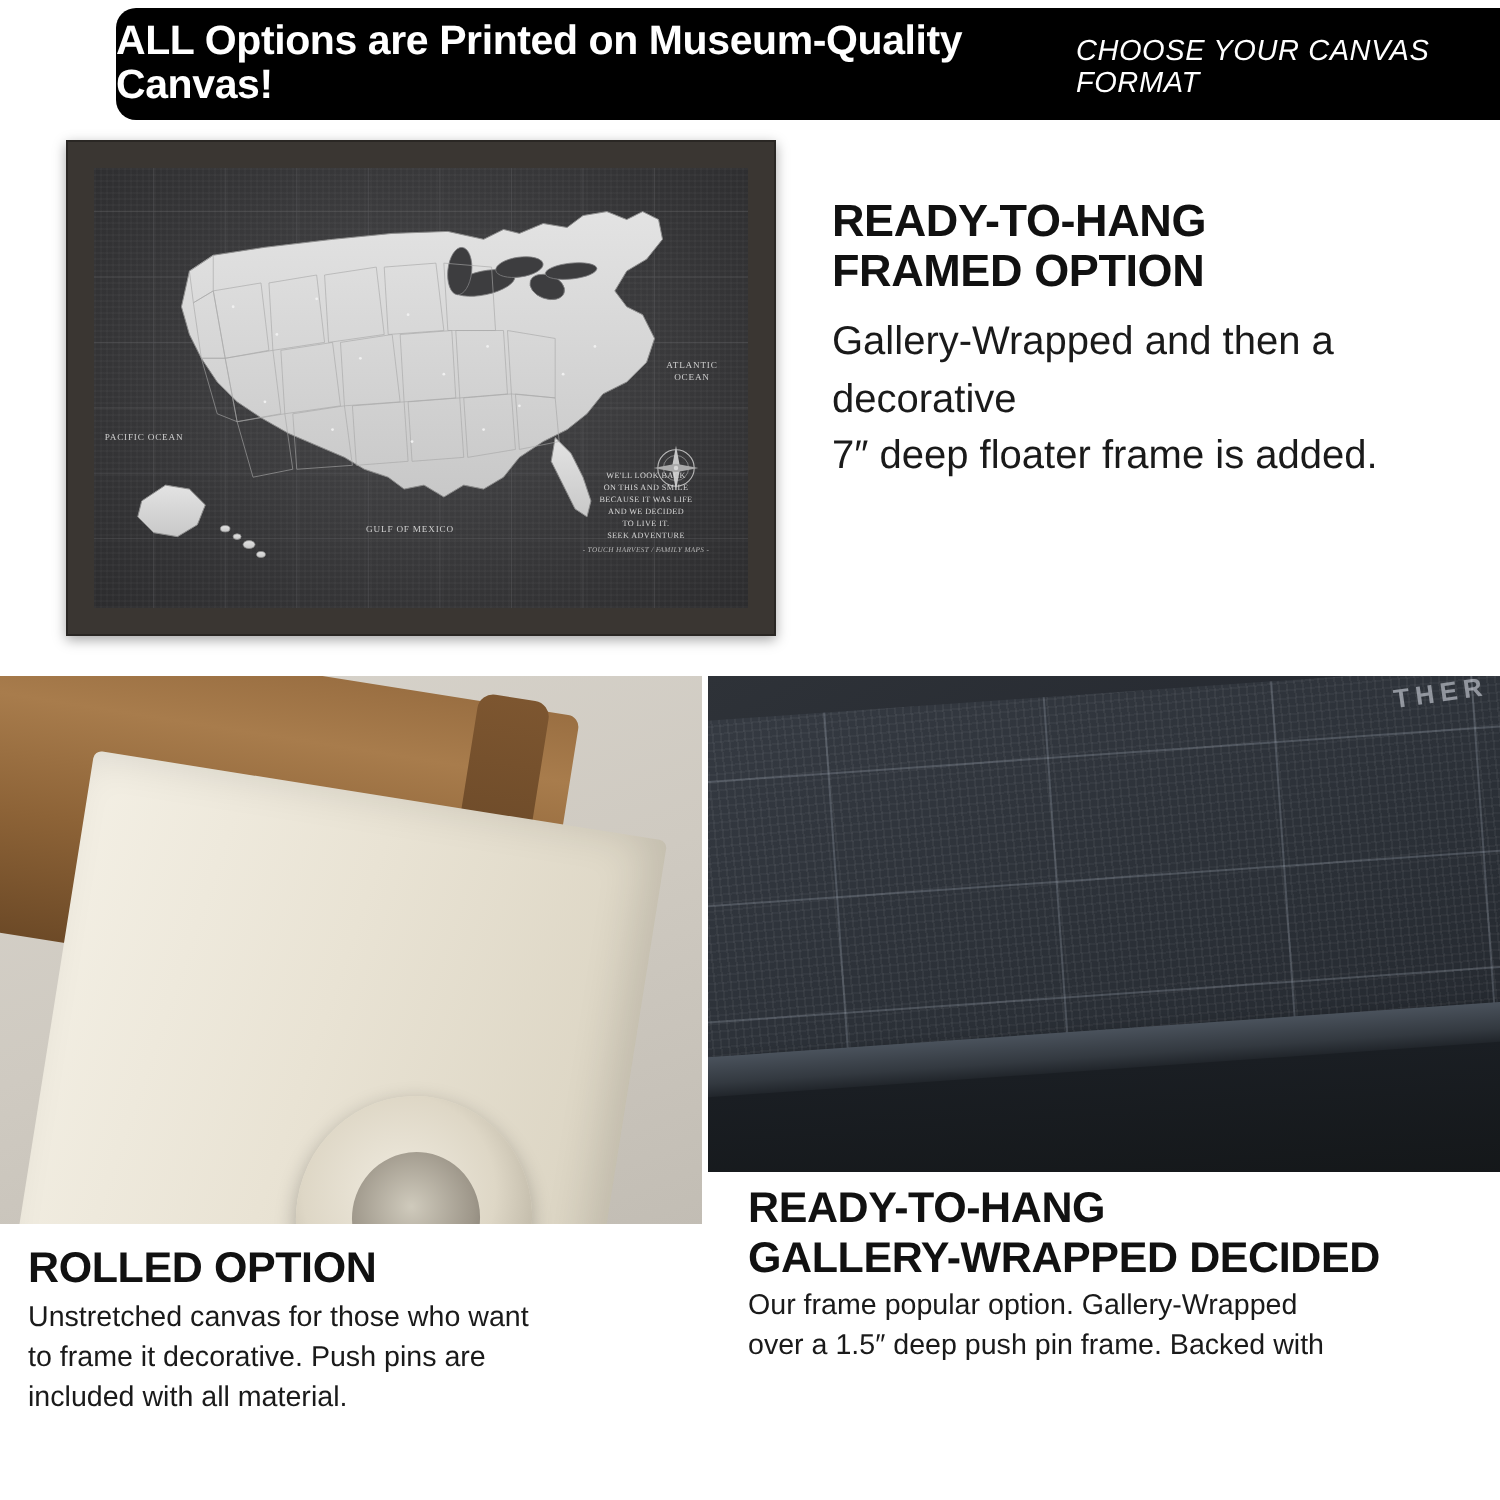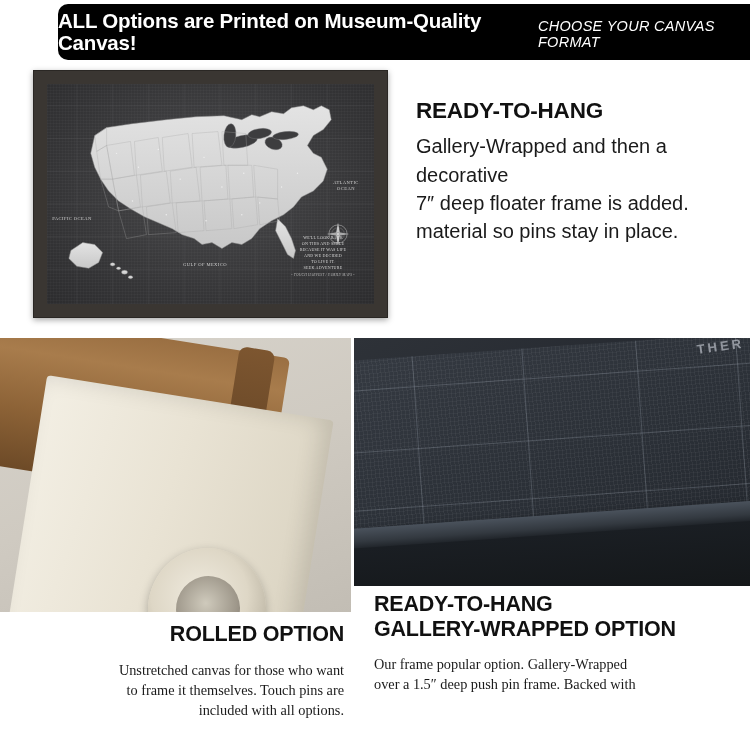--- a/index.html
+++ b/index.html
@@ -174,31 +174,31 @@
   }
   .wrap-word {
     position: absolute; right: 52px; top: 4px;
     color: rgba(225,230,238,0.55);
     font-size: 13px; letter-spacing: 3px; font-weight: bold;
     transform: rotate(-4deg);
   }
 
   
   .cap-left {
-    position: absolute; left: 14px; top: 622px; width: 330px; text-align: right;
+    position: absolute; left: 14px; top: 622px; width: 330px;
   }
   .cap-right {
     position: absolute; left: 374px; top: 592px; width: 366px;
   }
   .cap-head {
     font-size: 21.5px; font-weight: bold; color: #111; line-height: 1.14;
     letter-spacing: -0.2px;
   }
   .cap-body {
-    margin-top: 13px; font-size: 14.3px; color: #1a1a1a; line-height: 1.42; font-family: Liberation Serif, serif;
+    margin-top: 2px; font-size: 14.3px; color: #1a1a1a; line-height: 1.42;
   }
   .divider-v {
     position: absolute; left: 351px; top: 338px; width: 3px; height: 412px;
     background: #ffffff;
   }
   .divider-h {
     position: absolute; left: 0; top: 336px; width: 750px; height: 2px;
     background: #ffffff;
   }
   .cap-left-bg {
@@ -337,25 +337,25 @@
           <div>TO LIVE IT.</div>
           <div>SEEK ADVENTURE</div>
           <div class="quote-sig">- Touch Harvest / Family Maps -</div>
         </div>
       </div>
     </div>
 
     <div class="top-text">
       <div class="head-2">
         <div>READY-TO-HANG</div>
+        <div>FRAMED OPTION</div>
       </div>
       <div class="body-text">
         <div>Gallery-Wrapped and then a decorative</div>
         <div>7″ deep floater frame is added.</div>
-        <div>material so pins stay in place.</div>
       </div>
     </div>
   </div>
 
   <div class="divider-h"></div>
 
   <div class="section-rolled">
     <div class="tube"></div>
     <div class="tube-rim"></div>
     <div class="canvas-roll"></div>
@@ -385,29 +385,29 @@
 
   <div class="divider-v"></div>
 
   <div class="cap-left-bg"></div>
   <div class="cap-right-bg"></div>
 
   <div class="cap-left">
     <div class="cap-head">ROLLED OPTION</div>
     <div class="cap-body">
       <div>Unstretched canvas for those who want</div>
-      <div>to frame it themselves. Touch pins are</div>
-      <div>included with all options.</div>
+      <div>to frame it decorative. Push pins are</div>
+      <div>included with all material.</div>
     </div>
   </div>
 
   <div class="cap-right">
     <div class="cap-head">
       <div>READY-TO-HANG</div>
-      <div>GALLERY-WRAPPED OPTION</div>
+      <div>GALLERY-WRAPPED DECIDED</div>
     </div>
     <div class="cap-body">
       <div>Our frame popular option. Gallery-Wrapped</div>
       <div>over a 1.5″ deep  push pin frame.  Backed with</div>
     </div>
   </div>
 
 </div>
 
 </body></html>

